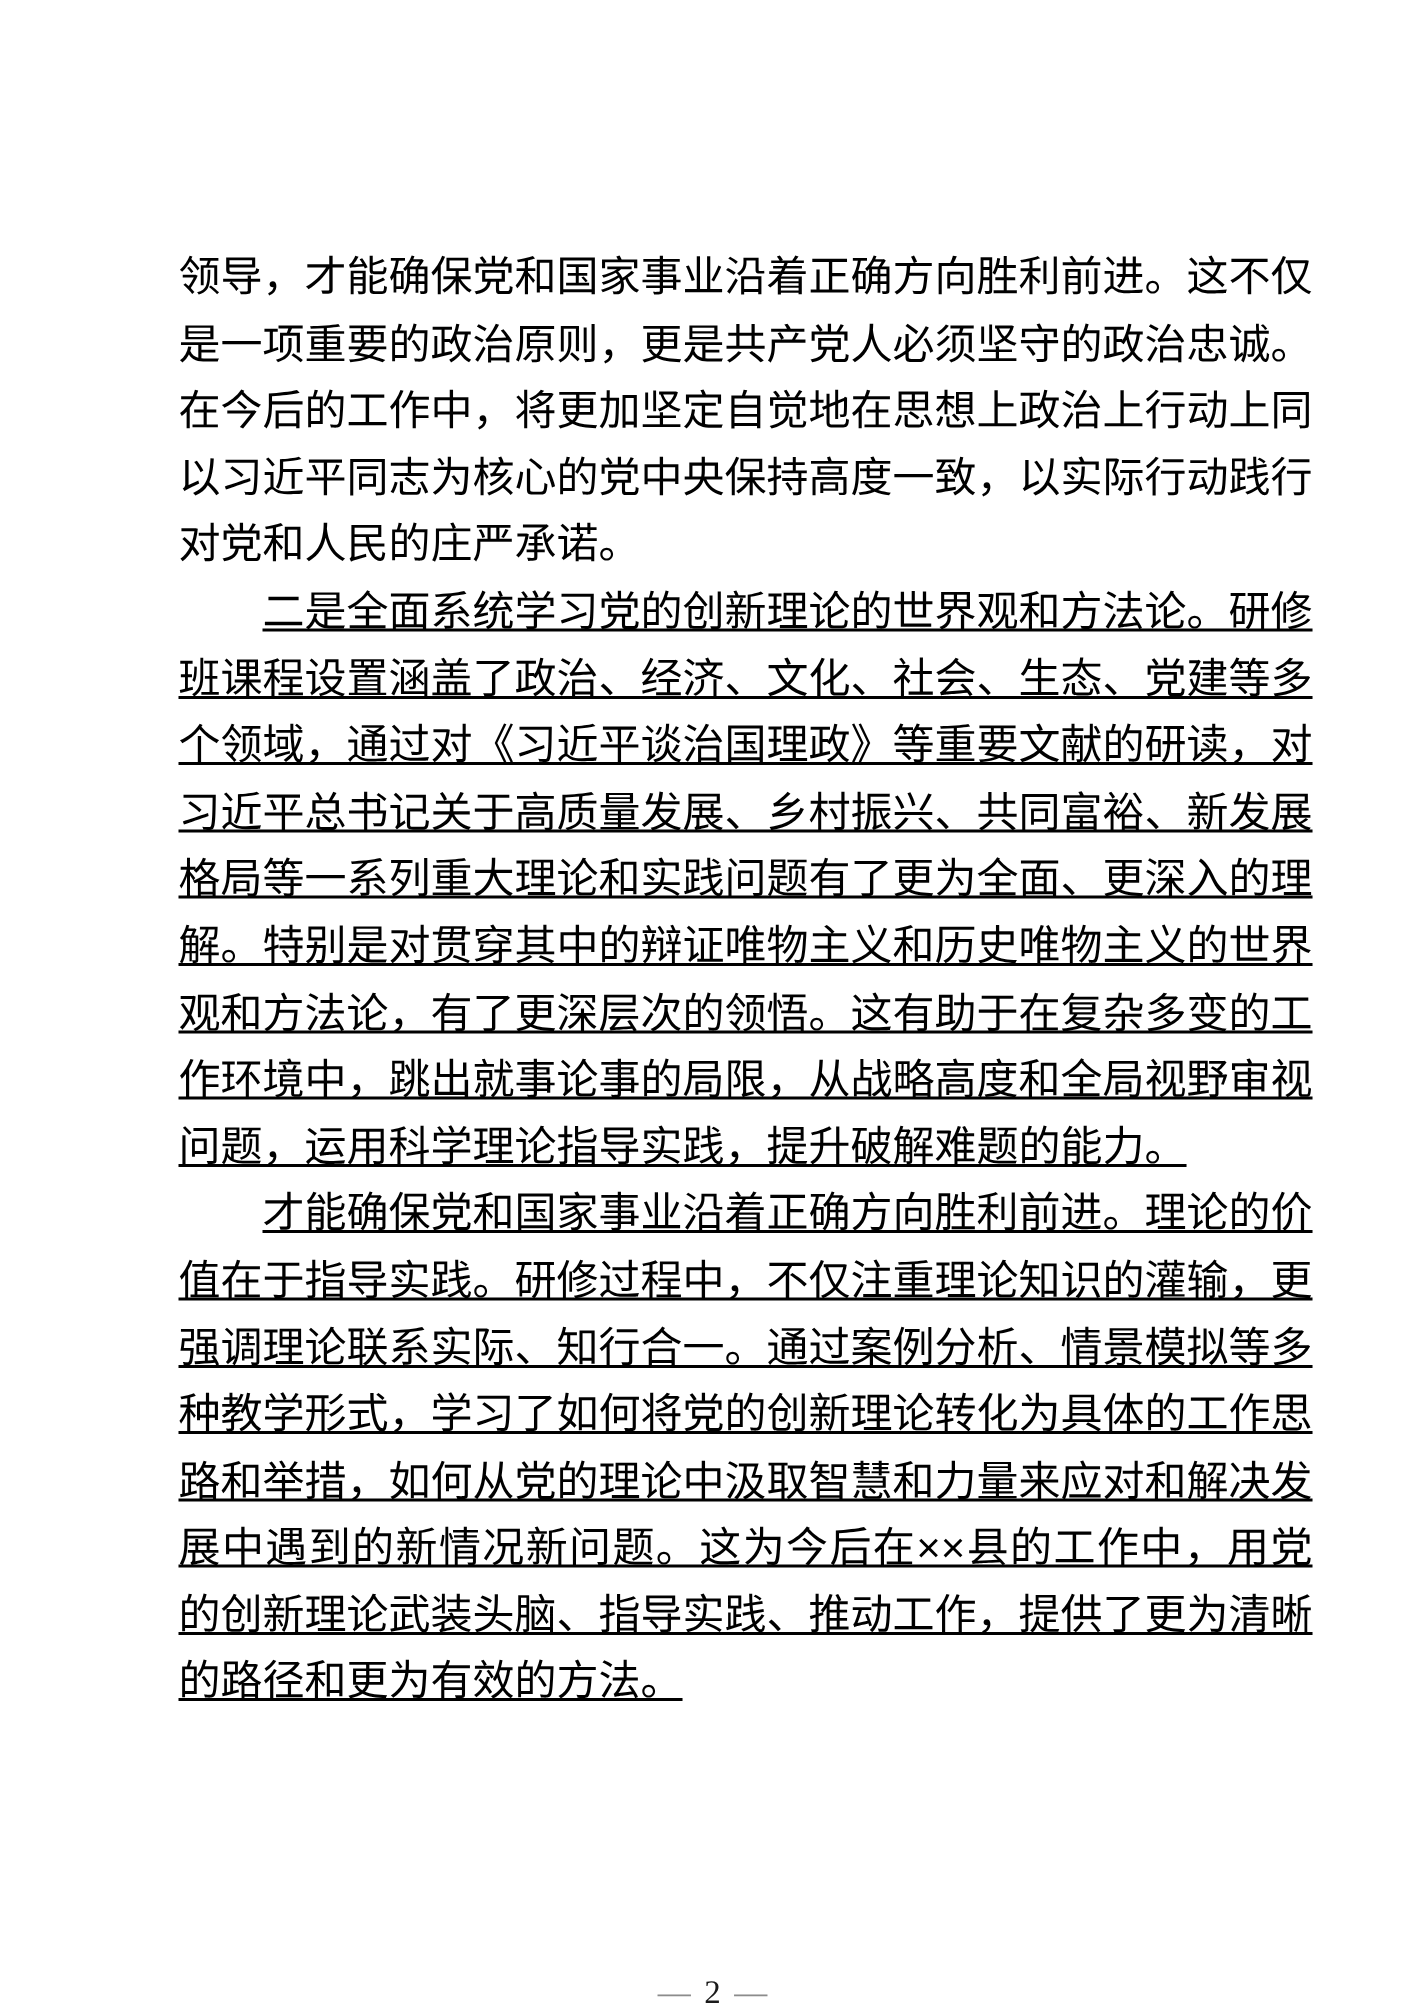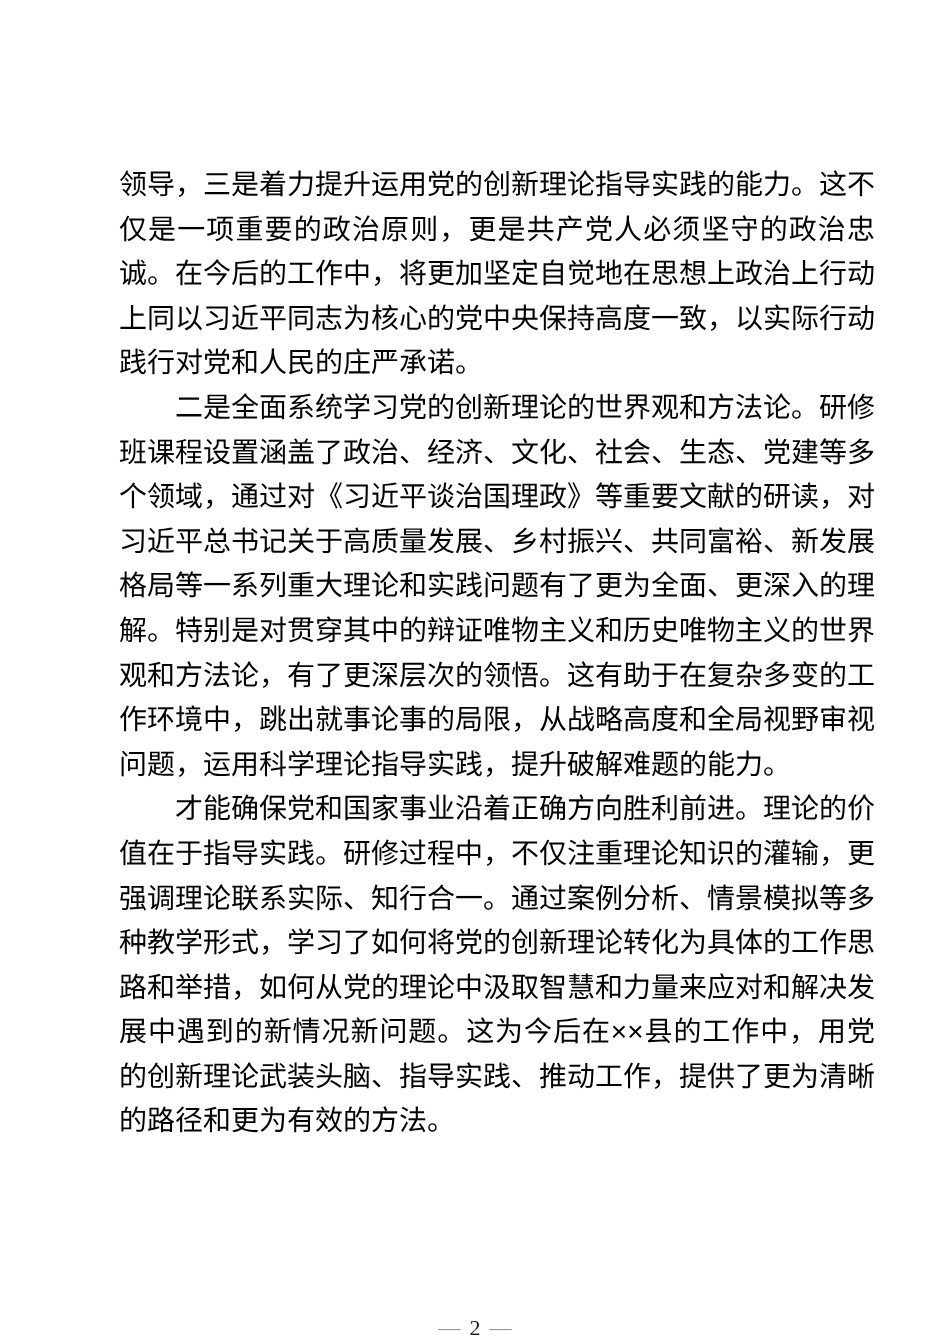--- a/index.html
+++ b/index.html
@@ -30,20 +30,21 @@
     text-align: justify;
     text-justify: inter-ideograph;
     letter-spacing: 0;
   }
   .doc-body p {
     margin: 0;
     padding: 0;
   }
   .doc-body p.indent {
     text-indent: 2em;
+    text-decoration: underline;
   }
   .page-footer {
     position: absolute;
     left: 0;
     right: 0;
     bottom: 3px;
     text-align: center;
     font-family: "Liberation Serif", "DejaVu Serif", serif;
     font-size: 22px;
     line-height: 26px;
@@ -56,21 +57,21 @@
   .page-footer .num {
     color: #1a1a1a;
   }
 </style>
 </head>
 <body>
 
 <div class="page">
 
   <div class="doc-body">
-    <p>领导，三是着力提升运用党的创新理论指导实践的能力。这不仅是一项重要的政治原则，更是共产党人必须坚守的政治忠诚。在今后的工作中，将更加坚定自觉地在思想上政治上行动上同以习近平同志为核心的党中央保持高度一致，以实际行动践行对党和人民的庄严承诺。</p>
+    <p>领导，才能确保党和国家事业沿着正确方向胜利前进。这不仅是一项重要的政治原则，更是共产党人必须坚守的政治忠诚。在今后的工作中，将更加坚定自觉地在思想上政治上行动上同以习近平同志为核心的党中央保持高度一致，以实际行动践行对党和人民的庄严承诺。</p>
     <p class="indent">二是全面系统学习党的创新理论的世界观和方法论。研修班课程设置涵盖了政治、经济、文化、社会、生态、党建等多个领域，通过对《习近平谈治国理政》等重要文献的研读，对习近平总书记关于高质量发展、乡村振兴、共同富裕、新发展格局等一系列重大理论和实践问题有了更为全面、更深入的理解。特别是对贯穿其中的辩证唯物主义和历史唯物主义的世界观和方法论，有了更深层次的领悟。这有助于在复杂多变的工作环境中，跳出就事论事的局限，从战略高度和全局视野审视问题，运用科学理论指导实践，提升破解难题的能力。</p>
     <p class="indent">才能确保党和国家事业沿着正确方向胜利前进。理论的价值在于指导实践。研修过程中，不仅注重理论知识的灌输，更强调理论联系实际、知行合一。通过案例分析、情景模拟等多种教学形式，学习了如何将党的创新理论转化为具体的工作思路和举措，如何从党的理论中汲取智慧和力量来应对和解决发展中遇到的新情况新问题。这为今后在××县的工作中，用党的创新理论武装头脑、指导实践、推动工作，提供了更为清晰的路径和更为有效的方法。</p>
   </div>
 
   <div class="page-footer">
     <span class="dash">—</span><span class="num">2</span><span class="dash">—</span>
   </div>
 
 </div>
 

